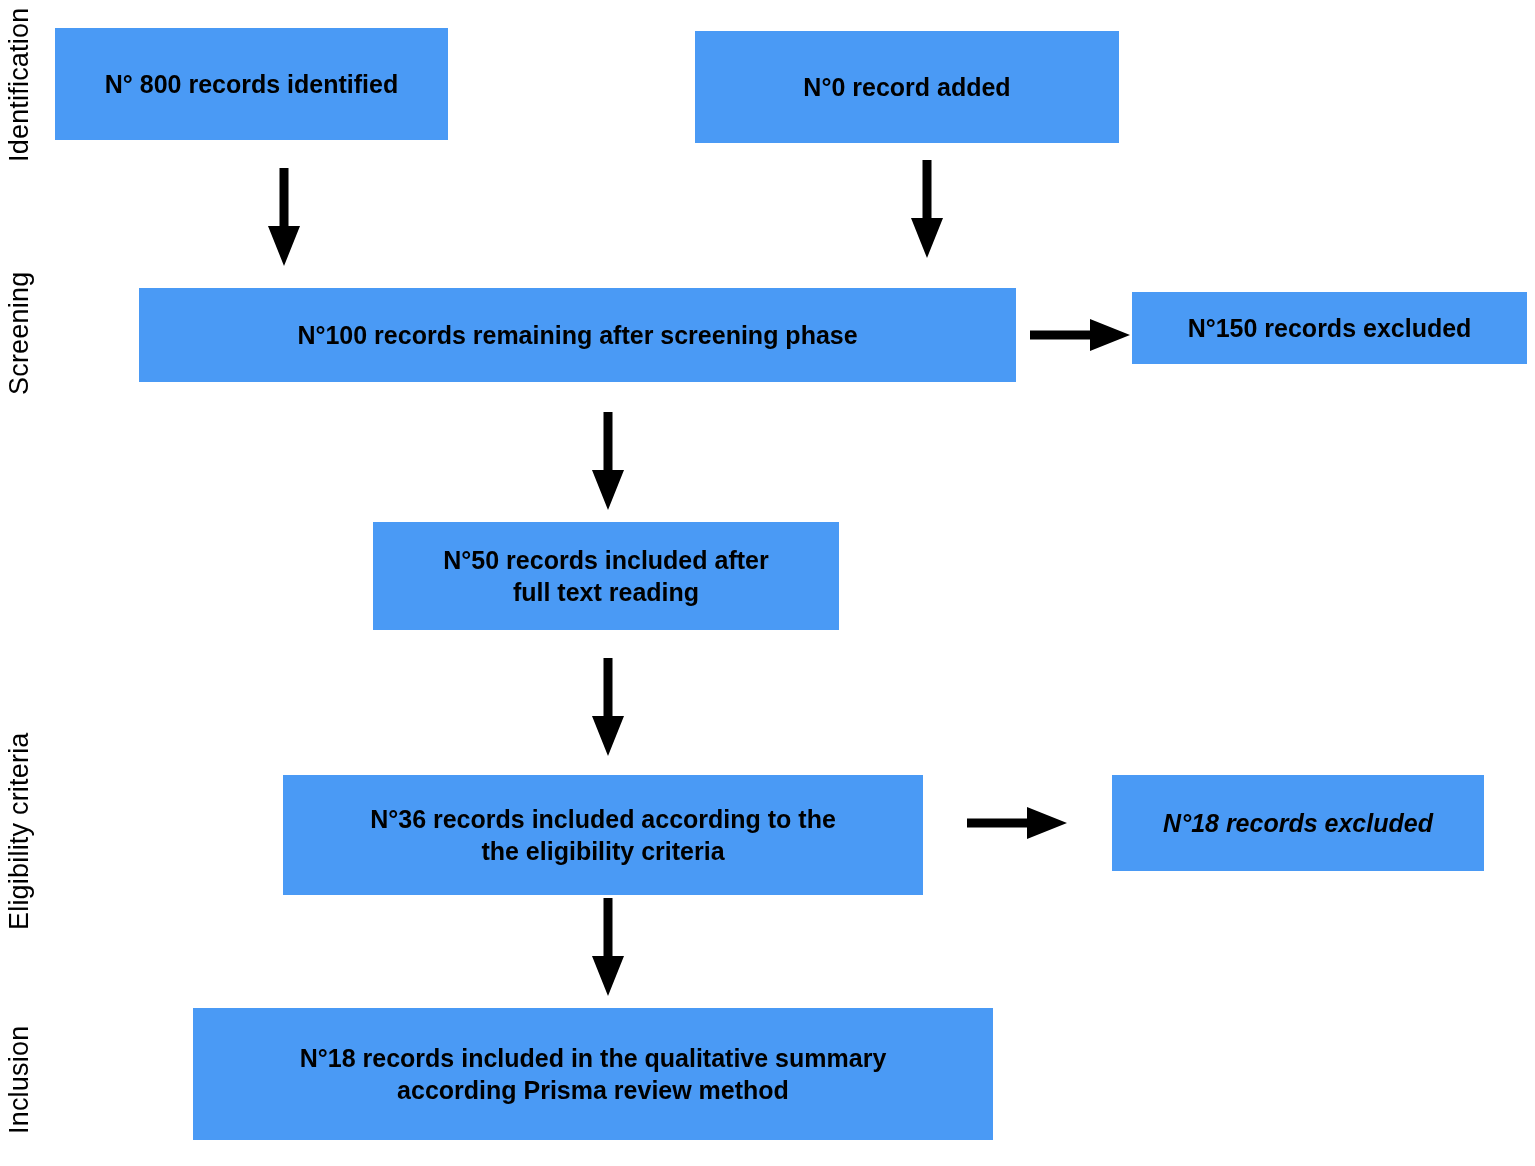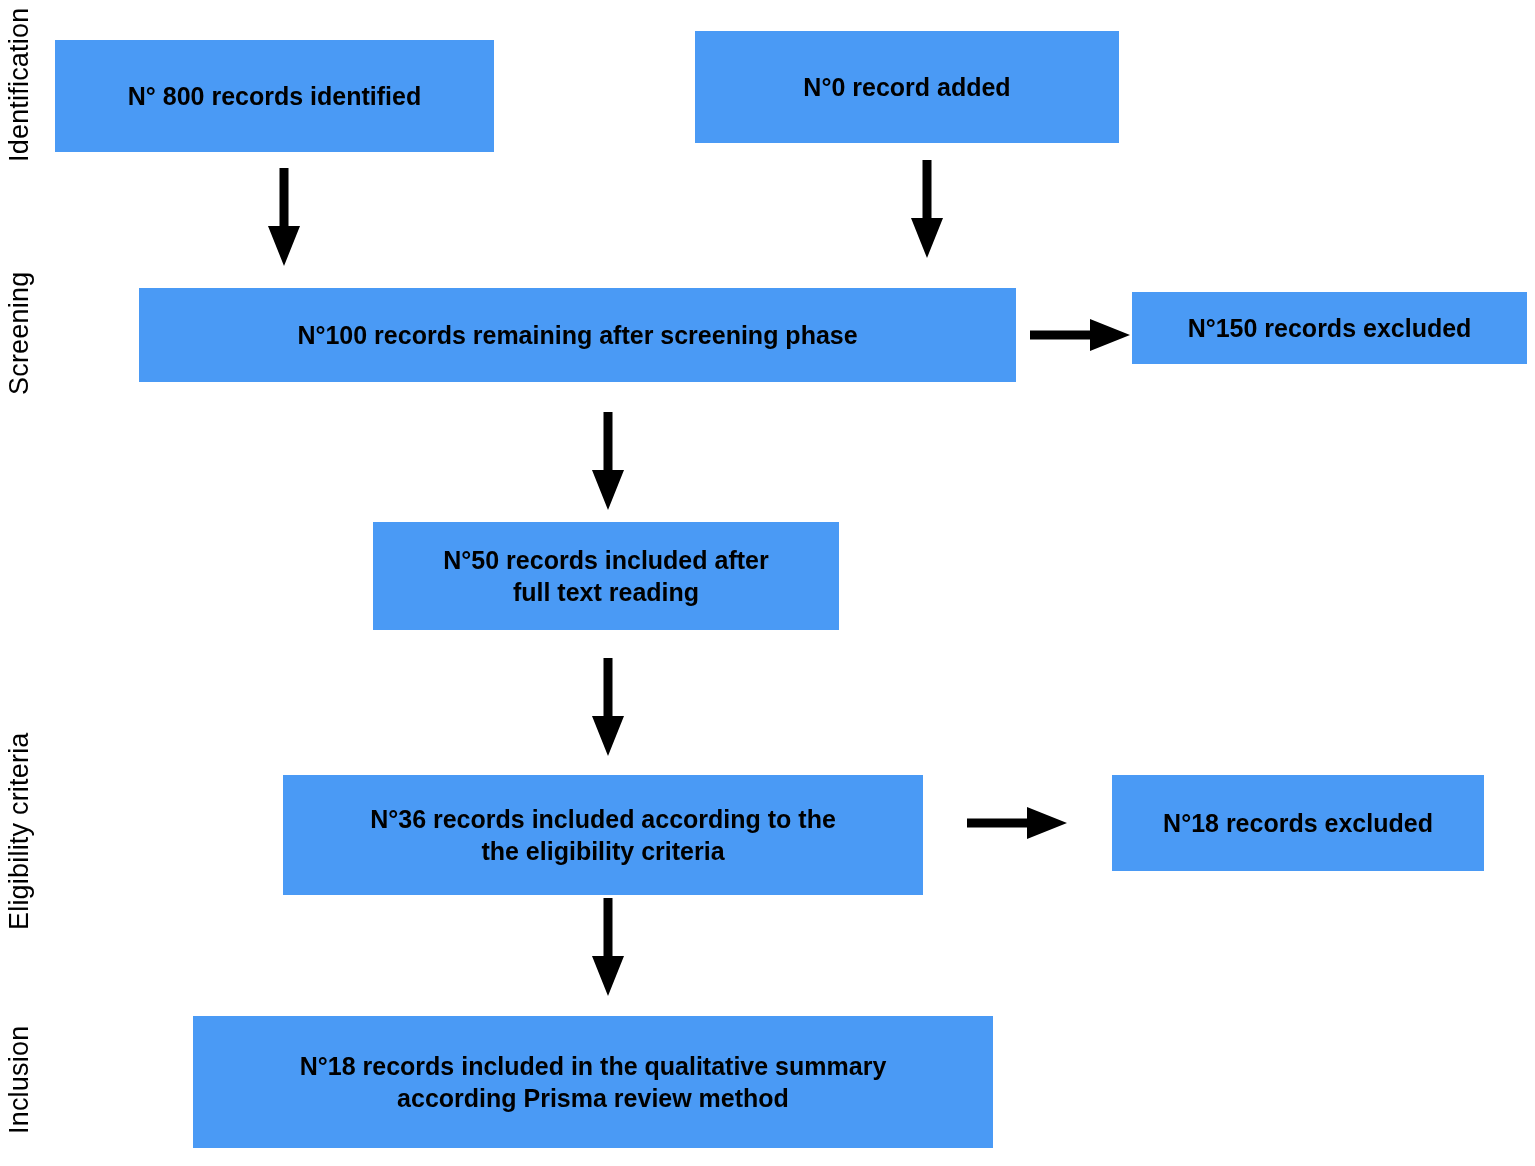--- a/index.html
+++ b/index.html
@@ -76,21 +76,21 @@
   </div>
 
   <div class="stage-label" style="top:700px; height:262px; width:38px;">
     <span>Eligibility criteria</span>
   </div>
 
   <div class="stage-label" style="top:1000px; height:160px; width:38px;">
     <span>Inclusion</span>
   </div>
 
-  <div class="box" style="left:55px; top:40px; width:439px; height:112px;">N° 800 records identified</div>
+  <div class="box" style="left:55px; top:28px; width:393px; height:112px;">N° 800 records identified</div>
 
   <div class="box" style="left:695px; top:31px; width:424px; height:112px;">N°0 record added</div>
 
   <svg class="arrow-down" style="left:268px; top:168px;" width="32" height="98" viewBox="0 0 32 98">
     <rect x="11.5" y="0" width="9" height="62" fill="#000000"></rect>
     <polygon points="0,58 32,58 16,98" fill="#000000"></polygon>
   </svg>
 
   <svg class="arrow-down" style="left:911px; top:160px;" width="32" height="98" viewBox="0 0 32 98">
     <rect x="11.5" y="0" width="9" height="62" fill="#000000"></rect>
@@ -120,23 +120,23 @@
   </svg>
 
   <div class="box" style="left:283px; top:775px; width:640px; height:120px;">N°36 records included according to the
 the eligibility criteria</div>
 
   <svg class="arrow-right" style="left:967px; top:807px;" width="100" height="32" viewBox="0 0 100 32">
     <rect x="0" y="11.5" width="64" height="9" fill="#000000"></rect>
     <polygon points="60,0 60,32 100,16" fill="#000000"></polygon>
   </svg>
 
-  <div class="box" style="left:1112px; top:775px; width:372px; height:96px;">N°18 records excluded</div>
+  <div class="box" style="left:1112px; top:775px; width:372px; height:96px;font-style:italic;">N°18 records excluded</div>
 
   <svg class="arrow-down" style="left:592px; top:898px;" width="32" height="98" viewBox="0 0 32 98">
     <rect x="11.5" y="0" width="9" height="62" fill="#000000"></rect>
     <polygon points="0,58 32,58 16,98" fill="#000000"></polygon>
   </svg>
 
-  <div class="box" style="left:193px; top:1008px; width:800px; height:132px;margin-top:8px;">N°18 records included in the qualitative summary
+  <div class="box" style="left:193px; top:1008px; width:800px; height:132px;">N°18 records included in the qualitative summary
 according Prisma review method</div>
 
 </div>
 
 </body></html>

